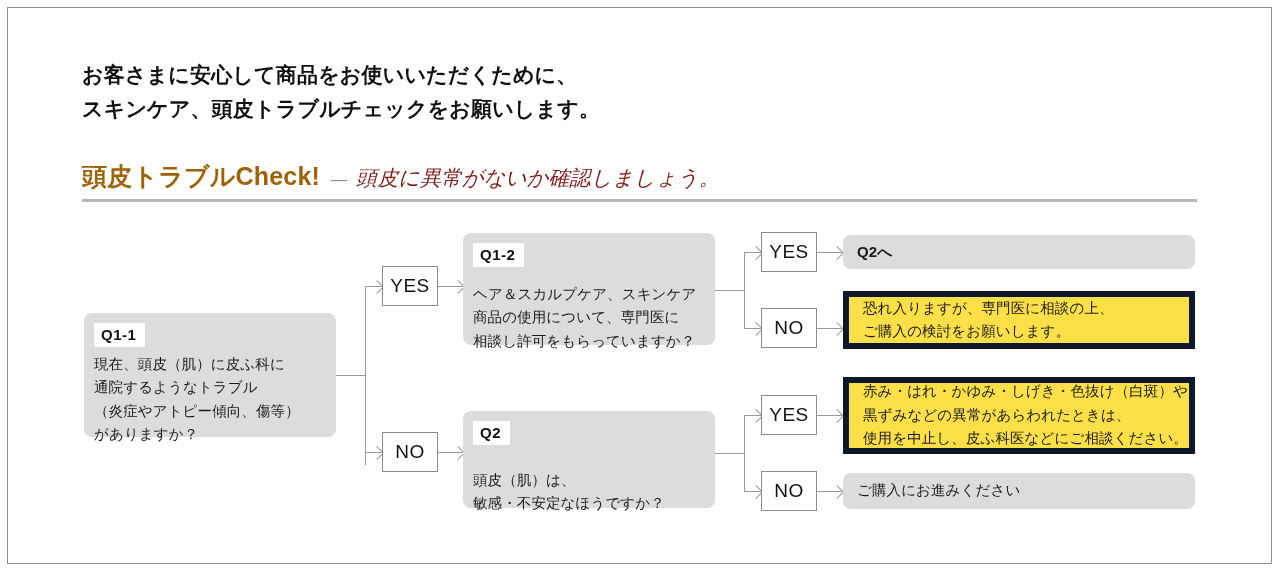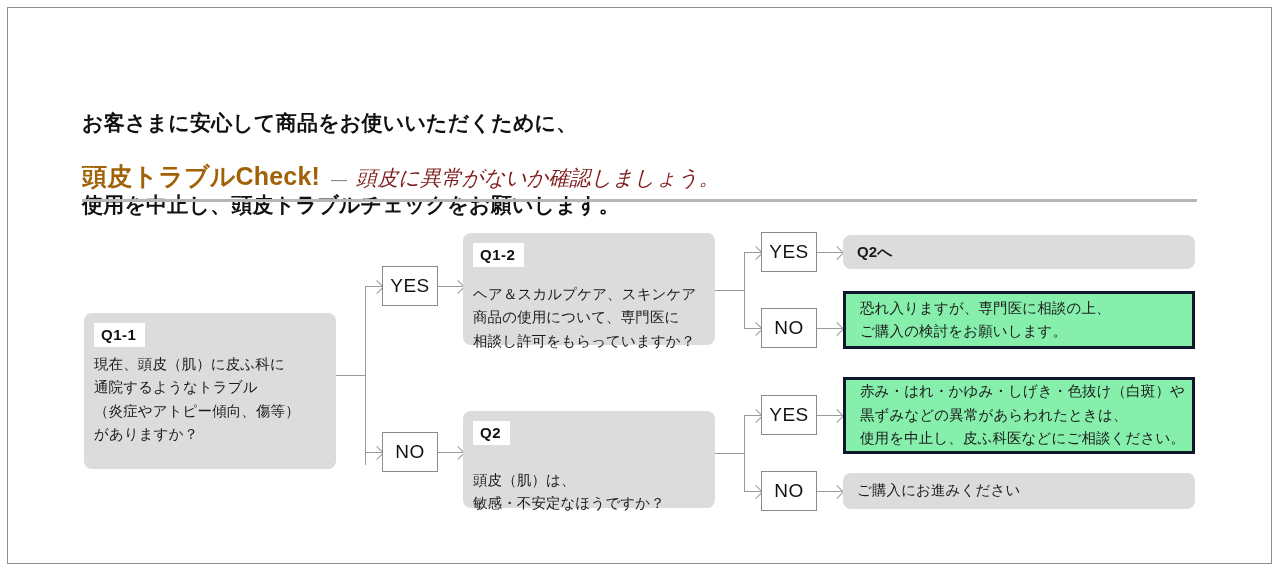--- a/index.html
+++ b/index.html
@@ -36,21 +36,21 @@
     position: absolute;
     left: 82px;
     top: 58px;
     width: 700px;
     font-size: 21px;
     font-weight: bold;
     line-height: 1.62;
     letter-spacing: 0.2px;
     color: #111111;
   }
-  .intro div { white-space: nowrap; margin-top: 48px; }
+  .intro div { white-space: nowrap; }
 
   
   .section-head {
     position: absolute;
     left: 82px;
     top: 160px;
     display: flex;
     align-items: baseline;
     white-space: nowrap;
   }
@@ -83,22 +83,22 @@
   
   .box {
     position: absolute;
     box-sizing: border-box;
   }
   .box-gray {
     background: #dcdcdc;
     border-radius: 8px;
   }
   .box-outline {
-    background: #86efac;
-    border: 3px solid #0f172a;
+    background: #fde047;
+    border: 6px solid #0f172a;
   }
   .q-tag {
     display: inline-block;
     background: #ffffff;
     font-size: 15px;
     font-weight: bold;
     letter-spacing: 0.5px;
     line-height: 1;
     padding: 4px 9px 5px 7px;
     color: #111111;
@@ -154,21 +154,21 @@
 </style>
 </head>
 <body>
 
 <div id="page">
 
   <div class="canvas-frame"></div>
 
   <div class="intro">
     <div>お客さまに安心して商品をお使いいただくために、</div>
-    <div>使用を中止し、頭皮トラブルチェックをお願いします。</div>
+    <div>スキンケア、頭皮トラブルチェックをお願いします。</div>
   </div>
 
   <div class="section-head">
     <span class="section-title">頭皮トラブルCheck!</span>
     <span class="section-dash">—</span>
     <span class="section-sub">頭皮に異常がないか確認しましょう。</span>
   </div>
   <div class="head-rule"></div>
 
   <div class="ln ln-h" style="left:336px; top:375px; width:30px;"></div>
@@ -183,21 +183,21 @@
   </div>
   <div class="ln ln-h" style="left:438px; top:286px; width:25px;"></div>
   <div class="arrow-head" style="left:453px; top:282px;"></div>
 
   <div class="yn" style="left:382px; top:432px; width:56px; height:40px;">
     <span>NO</span>
   </div>
   <div class="ln ln-h" style="left:438px; top:452px; width:25px;"></div>
   <div class="arrow-head" style="left:453px; top:448px;"></div>
 
-  <div class="box box-gray" style="left:84px; top:313px; width:252px; height:156px; padding:10px 0 0 10px;">
+  <div class="box box-gray" style="left:84px; top:313px; width:252px; height:124px; padding:10px 0 0 10px;">
     <span class="q-tag">Q1-1</span>
     <div class="q-body" style="margin-top:6px;">現在、頭皮（肌）に皮ふ科に
 通院するようなトラブル
 （炎症やアトピー傾向、傷等）
 がありますか？</div>
   </div>
 
   <div class="box box-gray" style="left:463px; top:233px; width:252px; height:112px; padding:10px 0 0 10px;">
     <span class="q-tag">Q1-2</span>
     <div class="q-body" style="margin-top:16px;">ヘア＆スカルプケア、スキンケア

